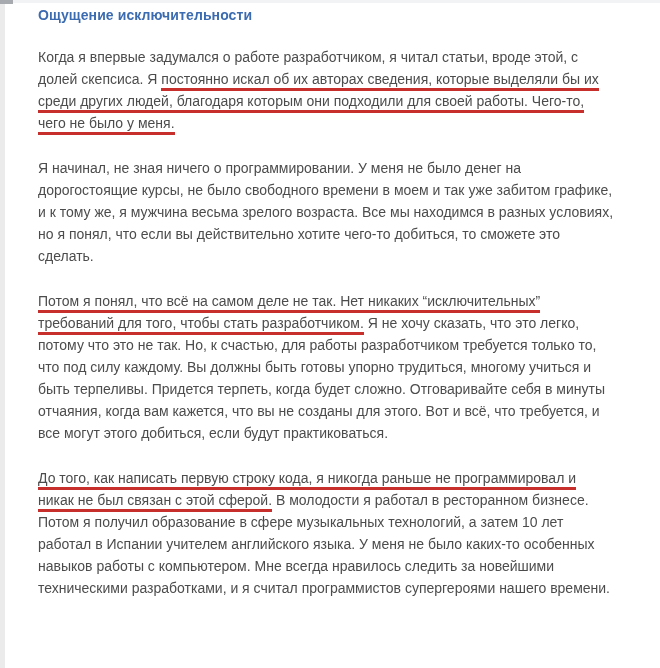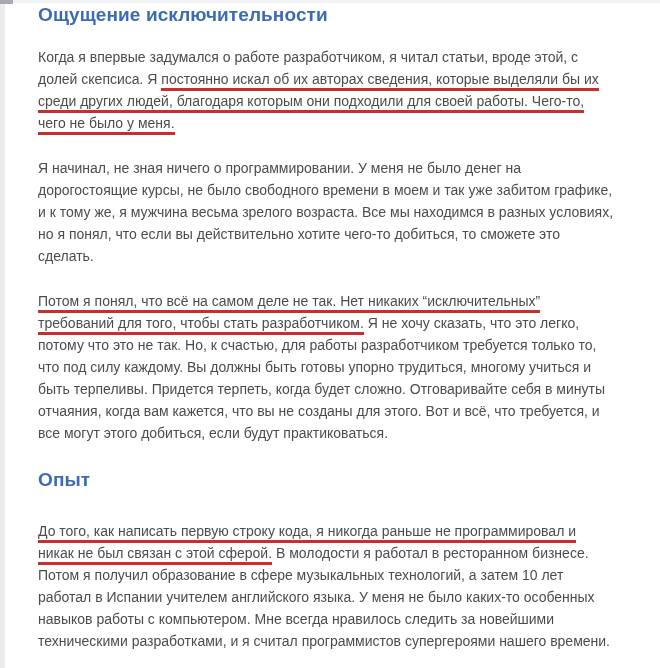--- a/index.html
+++ b/index.html
@@ -26,21 +26,21 @@
     background: #a7abb0;
   }
 
   .article {
     position: relative;
     padding: 2px 16px 0 38px;
     color: var(--text, #4c4c4c);
   }
   .article h2 {
     color: var(--accent, #3b6bb0);
-    font-size: 19px;
+    font-size: 14px;
     line-height: 26px;
     font-weight: 700;
     letter-spacing: 0.1px;
   }
   .article section:first-child h2 { margin: 0 0 18px 0; }
   .article section + section h2 { margin: 21px 0 27px 0; }
 
   .article p {
     font-size: 14px;
     line-height: 22px;
@@ -74,21 +74,20 @@
 сделать.</span></p>
         <p><span class="u">Потом я понял, что всё на самом деле не так. Нет никаких “исключительных”
 требований для того, чтобы стать разработчиком.</span><span> Я не хочу сказать, что это легко,
 потому что это не так. Но, к счастью, для работы разработчиком требуется только то,
 что под силу каждому. Вы должны быть готовы упорно трудиться, многому учиться и
 быть терпеливы. Придется терпеть, когда будет сложно. Отговаривайте себя в минуты
 отчаяния, когда вам кажется, что вы не созданы для этого. Вот и всё, что требуется, и
 все могут этого добиться, если будут практиковаться.</span></p>
       </section>
       <section>
-        <h2>Опыт</h2>
         <p><span class="u">До того, как написать первую строку кода, я никогда раньше не программировал и
 никак не был связан с этой сферой.</span><span> В молодости я работал в ресторанном бизнесе.
 Потом я получил образование в сфере музыкальных технологий, а затем 10 лет
 работал в Испании учителем английского языка. У меня не было каких-то особенных
 навыков работы с компьютером. Мне всегда нравилось следить за новейшими
 техническими разработками, и я считал программистов супергероями нашего времени.</span></p>
       </section>
     </main>
 </div>
 

